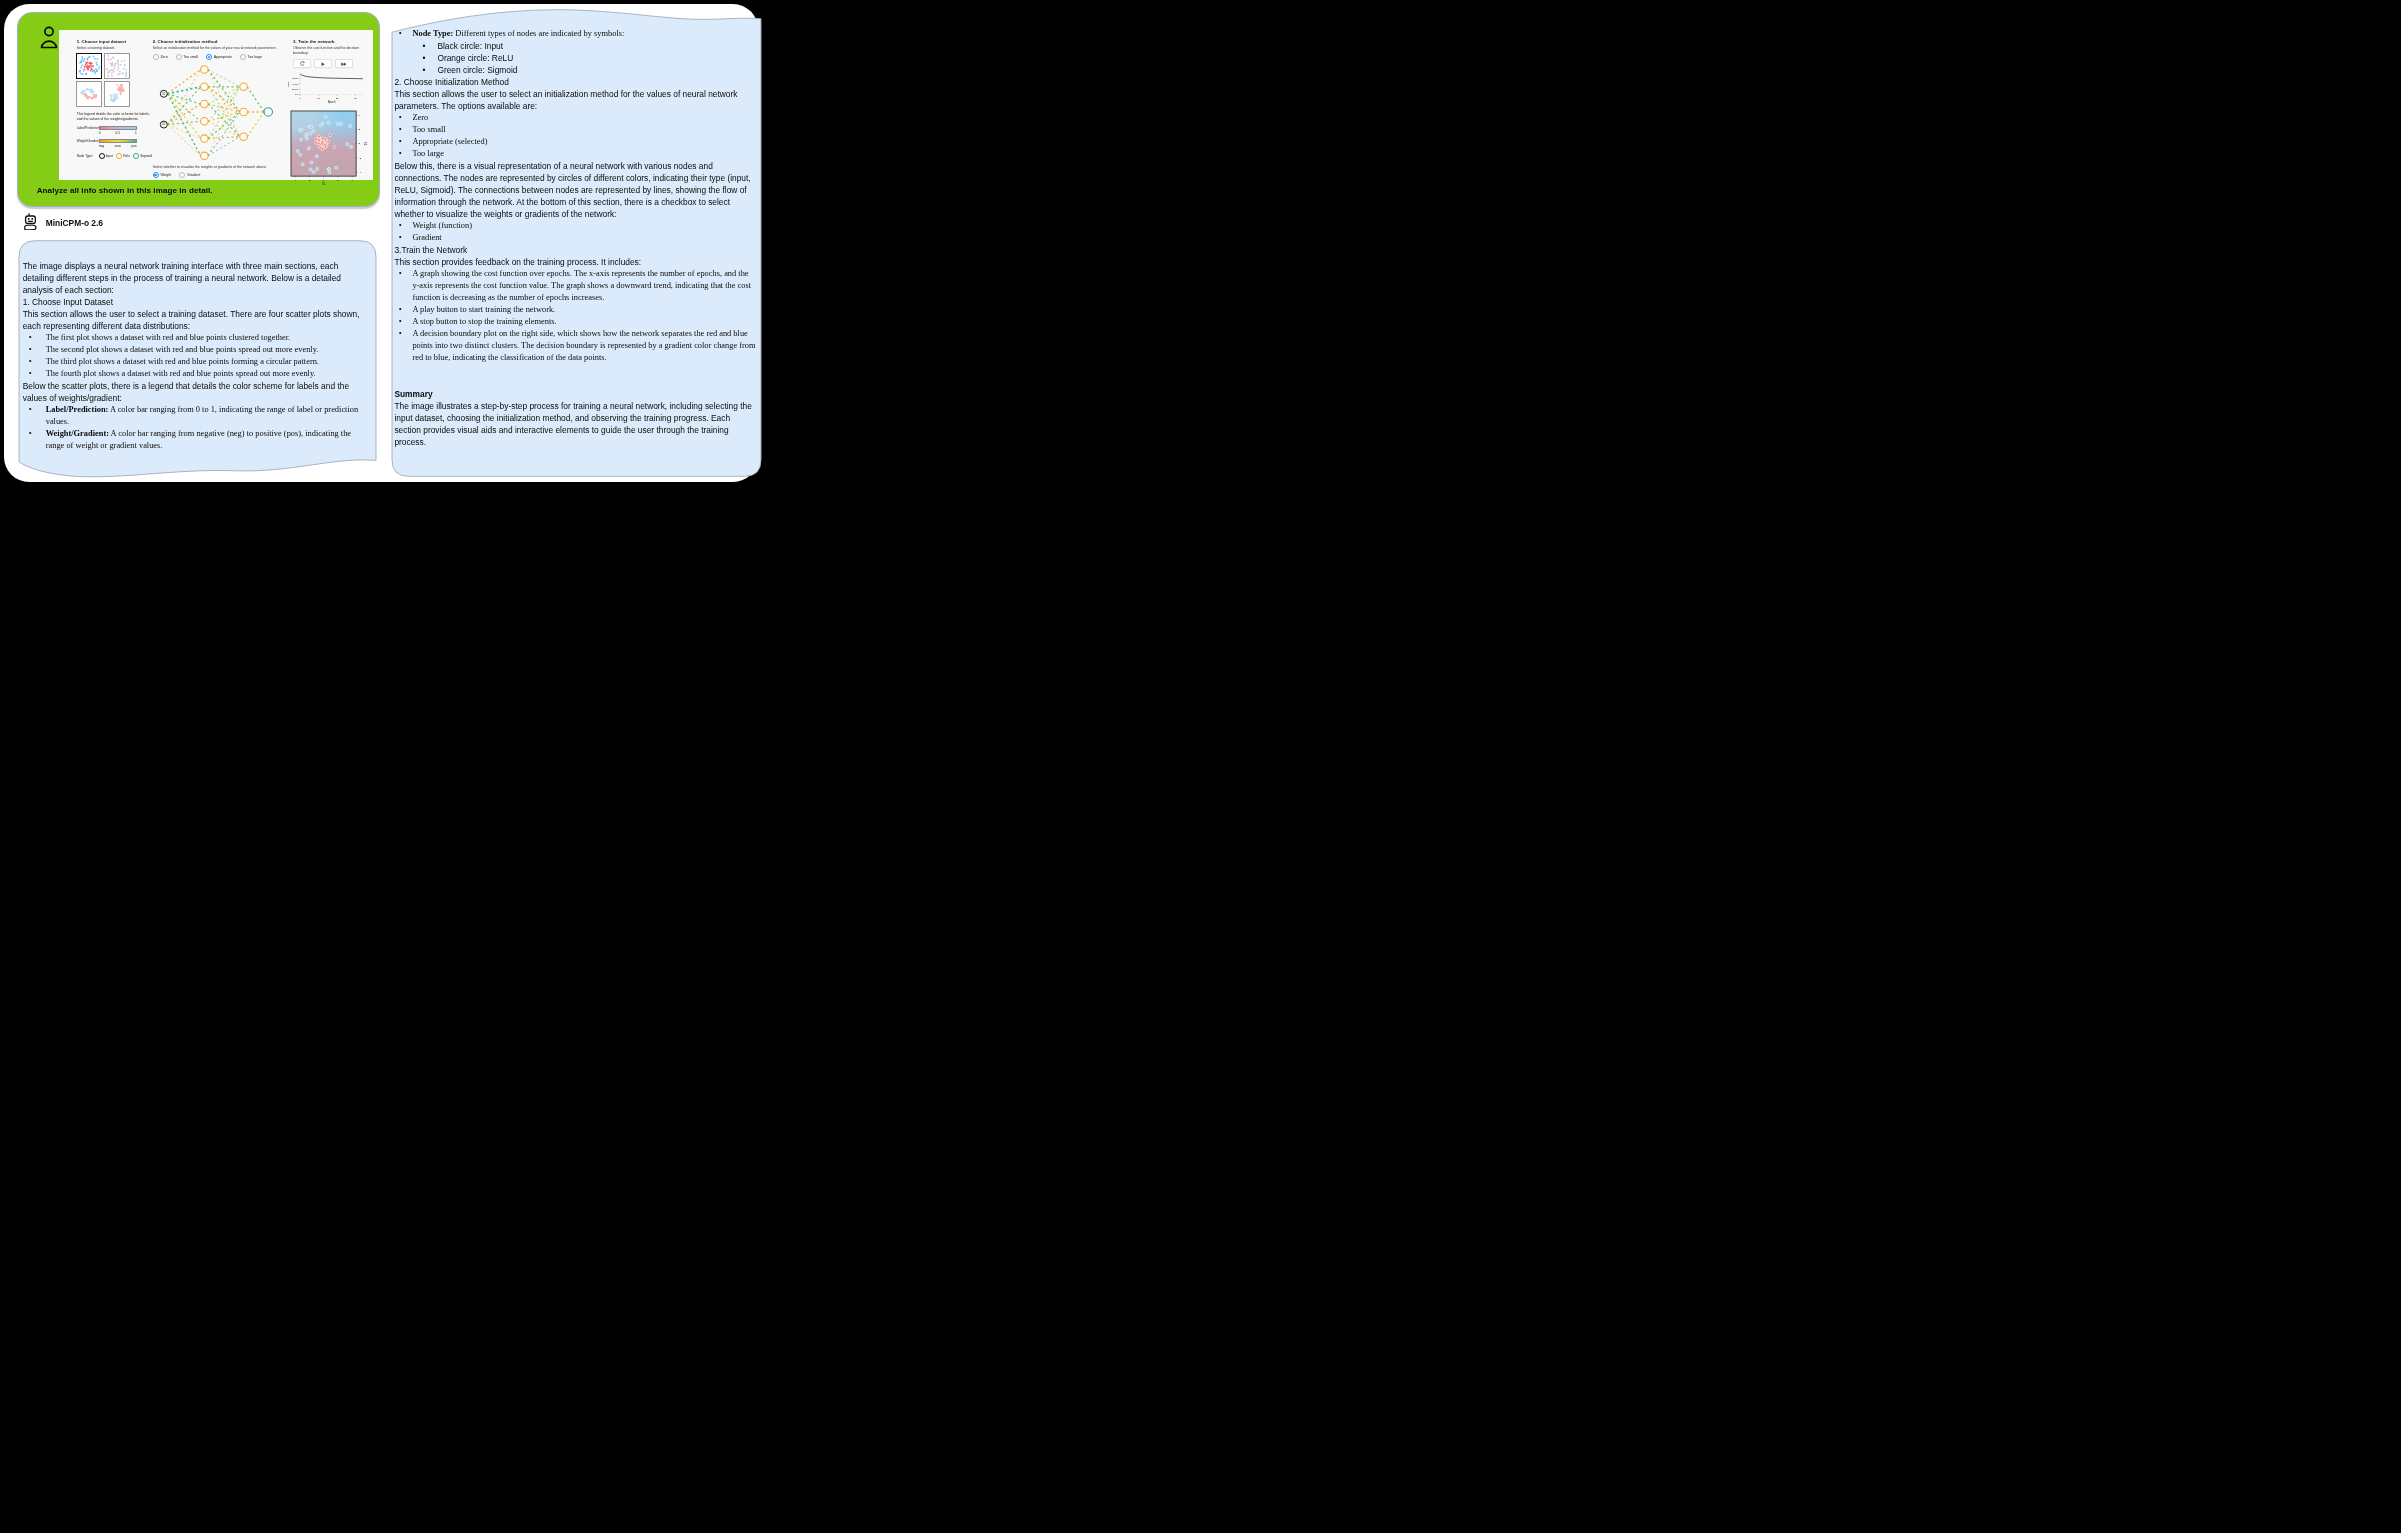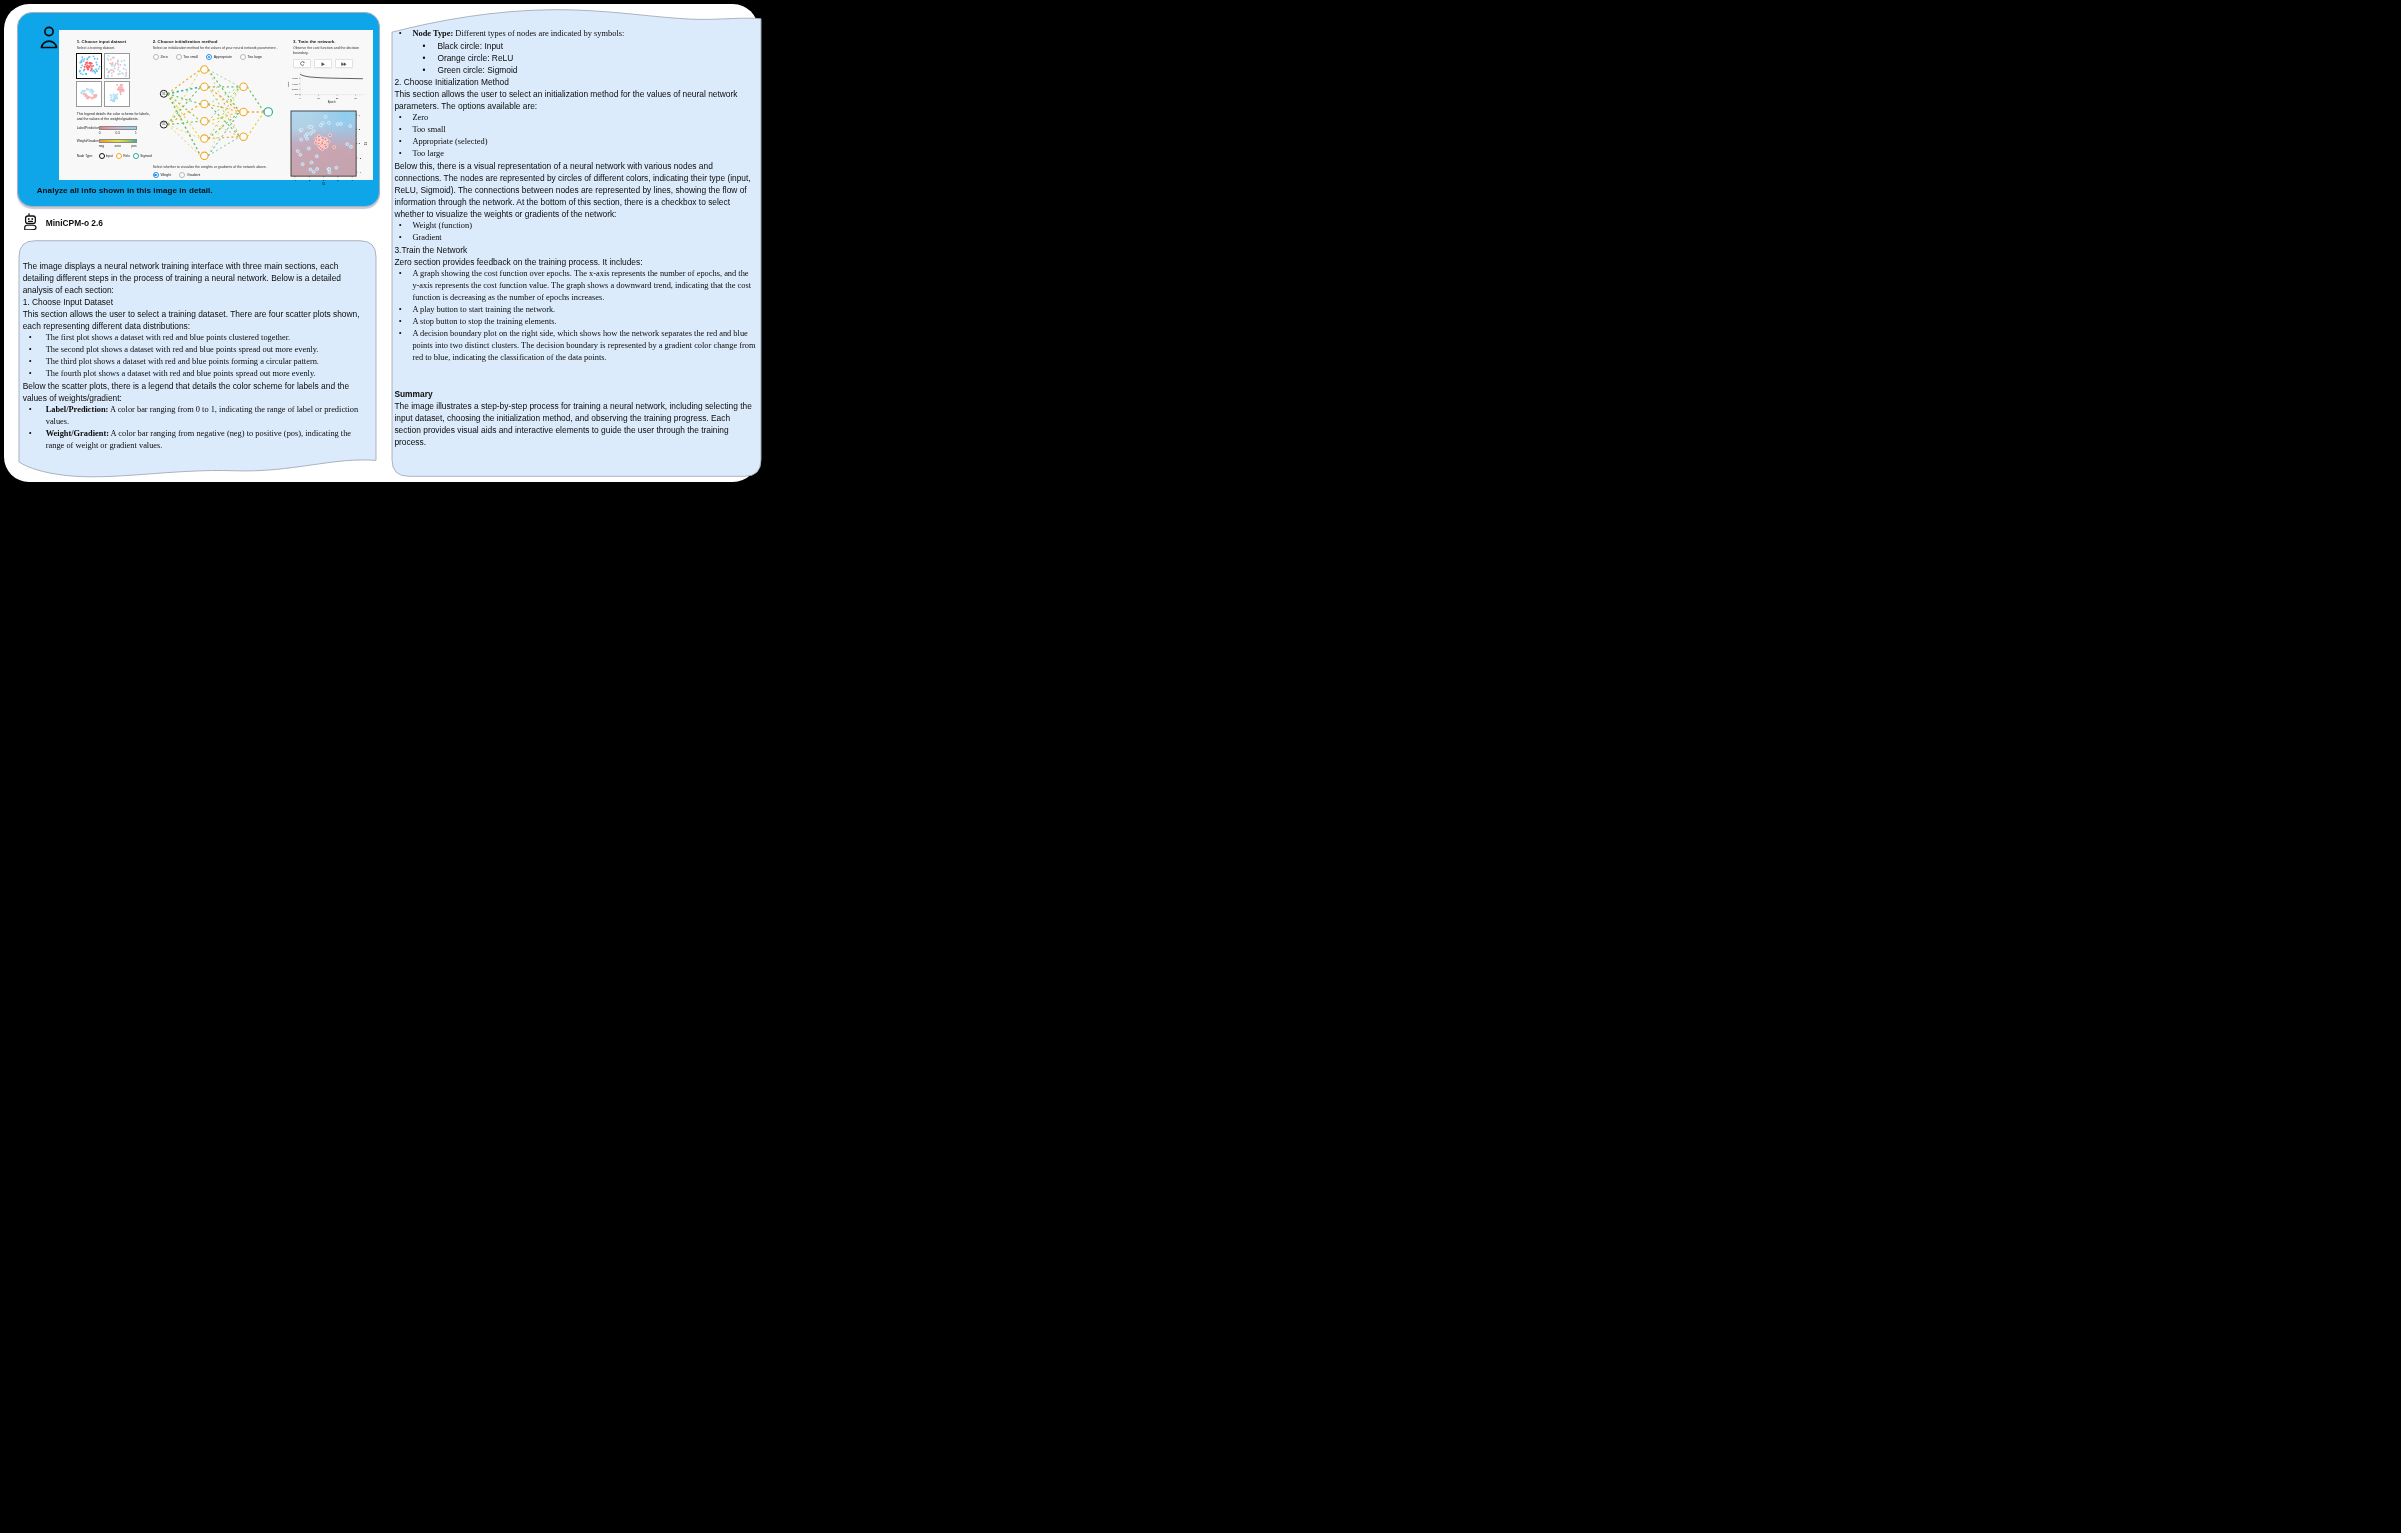--- a/index.html
+++ b/index.html
@@ -1,21 +1,21 @@
 <!DOCTYPE html>
 <html style="font-size:8px"><head>
 <meta charset="utf-8">
 <style>
   html,body{margin:0;padding:0;background:#000;}
   body{width:762px;height:487px;position:relative;overflow:hidden;
        font-family:"Liberation Sans", sans-serif;}
   .page{position:absolute;left:4.4px;top:4.4px;right:4.4px;bottom:5.4px;background:#fff;border-radius:25px;}
 
   
-  .user-card{position:absolute;left:12.3px;top:8px;width:361px;height:193px;background:#0ea5e9;
+  .user-card{position:absolute;left:12.3px;top:8px;width:361px;height:193px;background:#84cc16;
              border:0.8px solid #a7b0bf;border-radius:15px;box-shadow:0 1.5px 1px rgba(150,160,180,.55);}
   .user-icon{position:absolute;left:22px;top:13px;}
   .prompt{position:absolute;left:19px;top:173px;font-size:8.1px;font-weight:700;color:#0d0d0d;letter-spacing:0.05px;}
 
   
   .shot{position:absolute;left:41px;top:16.3px;width:314px;height:150px;background:#f8f8f8;}
   .col{position:absolute;top:9px;}
   .c1{left:18px;width:75px;}
   .c2{left:94px;width:144px;}
   .c3{left:226px;width:86px;}
@@ -686,21 +686,21 @@
         <div class="blk p">2. Choose Initialization Method</div>
         <div class="blk p">This section allows the user to select an initialization method for the values of neural network parameters. The options available are:</div>
         <div class="blk b1">Zero</div>
         <div class="blk b1">Too small</div>
         <div class="blk b1">Appropriate (selected)</div>
         <div class="blk b1">Too large</div>
         <div class="blk p">Below this, there is a visual representation of a neural network with various nodes and connections. The nodes are represented by circles of different colors, indicating their type (input, ReLU, Sigmoid). The connections between nodes are represented by lines, showing the flow of information through the network. At the bottom of this section, there is a checkbox to select whether to visualize the weights or gradients of the network:</div>
         <div class="blk b1">Weight (function)</div>
         <div class="blk b1">Gradient</div>
         <div class="blk p">3.Train the Network</div>
-        <div class="blk p">Zero section provides feedback on the training process. It includes:</div>
+        <div class="blk p">This section provides feedback on the training process. It includes:</div>
         <div class="blk b1">A graph showing the cost function over epochs. The x-axis represents the number of epochs, and the y-axis represents the cost function value. The graph shows a downward trend, indicating that the cost function is decreasing as the number of epochs increases.</div>
         <div class="blk b1">A play button to start training the network.</div>
         <div class="blk b1">A stop button to stop the training elements.</div>
         <div class="blk b1">A decision boundary plot on the right side, which shows how the network separates the red and blue points into two distinct clusters. The decision boundary is represented by a gradient color change from red to blue, indicating the classification of the data points.</div>
         <div class="blk p gap"><b>Summary</b></div>
         <div class="blk p">The image illustrates a step-by-step process for training a neural network, including selecting the input dataset, choosing the initialization method, and observing the training progress. Each section provides visual aids and interactive elements to guide the user through the training process.</div>
       </div>
   </div>
 
 </div>

